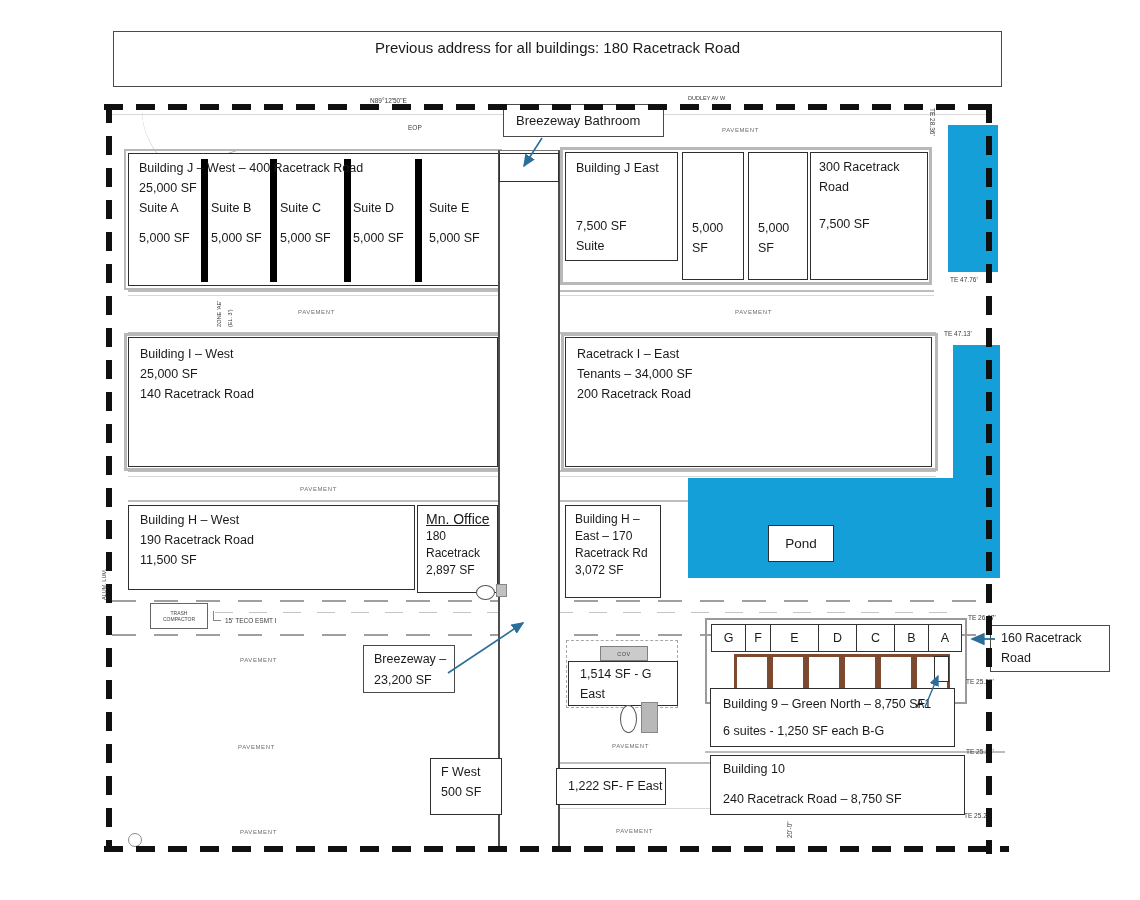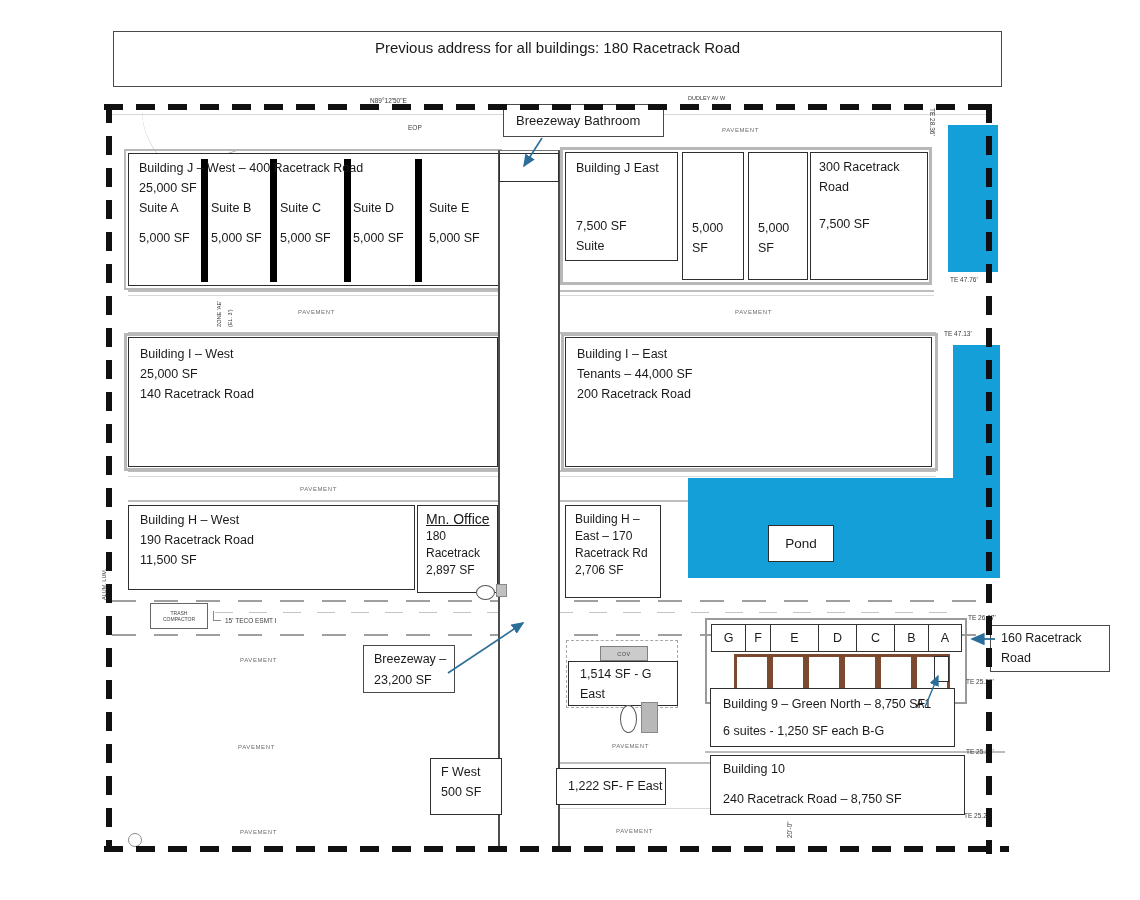--- a/index.html
+++ b/index.html
@@ -97,41 +97,41 @@
   </div>
 
   <div class="graybox" style="left:124px;top:333px;width:378px;height:138px;border-width:3px;"></div>
   <div class="box" style="left:128px;top:337px;width:370px;height:130px;">
     <div class="lbl" style="left:11px;top:9px;">Building I – West</div>
     <div class="lbl" style="left:11px;top:29px;">25,000 SF</div>
     <div class="lbl" style="left:11px;top:49px;">140 Racetrack Road</div>
   </div>
   <div class="graybox" style="left:561px;top:333px;width:377px;height:138px;border-width:3px;"></div>
   <div class="box" style="left:565px;top:337px;width:367px;height:130px;">
-    <div class="lbl" style="left:11px;top:9px;">Building I – East</div>
-    <div class="lbl" style="left:11px;top:29px;">Tenants – 44,000 SF</div>
+    <div class="lbl" style="left:11px;top:9px;">Racetrack I – East</div>
+    <div class="lbl" style="left:11px;top:29px;">Tenants – 34,000 SF</div>
     <div class="lbl" style="left:11px;top:49px;">200 Racetrack Road</div>
   </div>
 
   <div class="box" style="left:128px;top:505px;width:287px;height:85px;">
     <div class="lbl" style="left:11px;top:7px;">Building H – West</div>
     <div class="lbl" style="left:11px;top:27px;">190 Racetrack Road</div>
     <div class="lbl" style="left:11px;top:47px;">11,500 SF</div>
   </div>
   <div class="box" style="left:417px;top:505px;width:81px;height:88px;">
     <div class="lbl" style="left:8px;top:6px;font-size:14px;text-decoration:underline;">Mn. Office</div>
     <div class="lbl" style="left:8px;top:23px;font-size:12px;">180</div>
     <div class="lbl" style="left:8px;top:40px;font-size:12px;">Racetrack</div>
     <div class="lbl" style="left:8px;top:57px;font-size:12px;">2,897 SF</div>
   </div>
   <div class="box" style="left:565px;top:505px;width:96px;height:93px;">
     <div class="lbl" style="left:9px;top:6px;font-size:12px;">Building H –</div>
     <div class="lbl" style="left:9px;top:23px;font-size:12px;">East – 170</div>
     <div class="lbl" style="left:9px;top:40px;font-size:12px;">Racetrack Rd</div>
-    <div class="lbl" style="left:9px;top:57px;font-size:12px;">2,706 SF</div>
+    <div class="lbl" style="left:9px;top:57px;font-size:12px;">3,072 SF</div>
   </div>
 
   <div class="box" style="left:768px;top:512px;width:66px;height:37px;display:flex;align-items:center;justify-content:center;margin-top:13px;">
     <span style="font-size:13.5px;">Pond</span>
   </div>
 
   <div class="abs" style="left:498px;top:150px;width:62px;height:696px;background:#fff;border-left:2px solid #4d4d4d;border-right:2px solid #4d4d4d;border-top:1px solid #777;box-sizing:border-box;"></div>
   <div class="box" style="left:499px;top:153px;width:60px;height:29px;border-width:1.5px;"></div>
   <div class="box" style="left:503px;top:104px;width:161px;height:33px;border-color:#4a4a4a;">
     <div class="lbl" style="left:12px;top:8px;font-size:13px;">Breezeway Bathroom</div>

